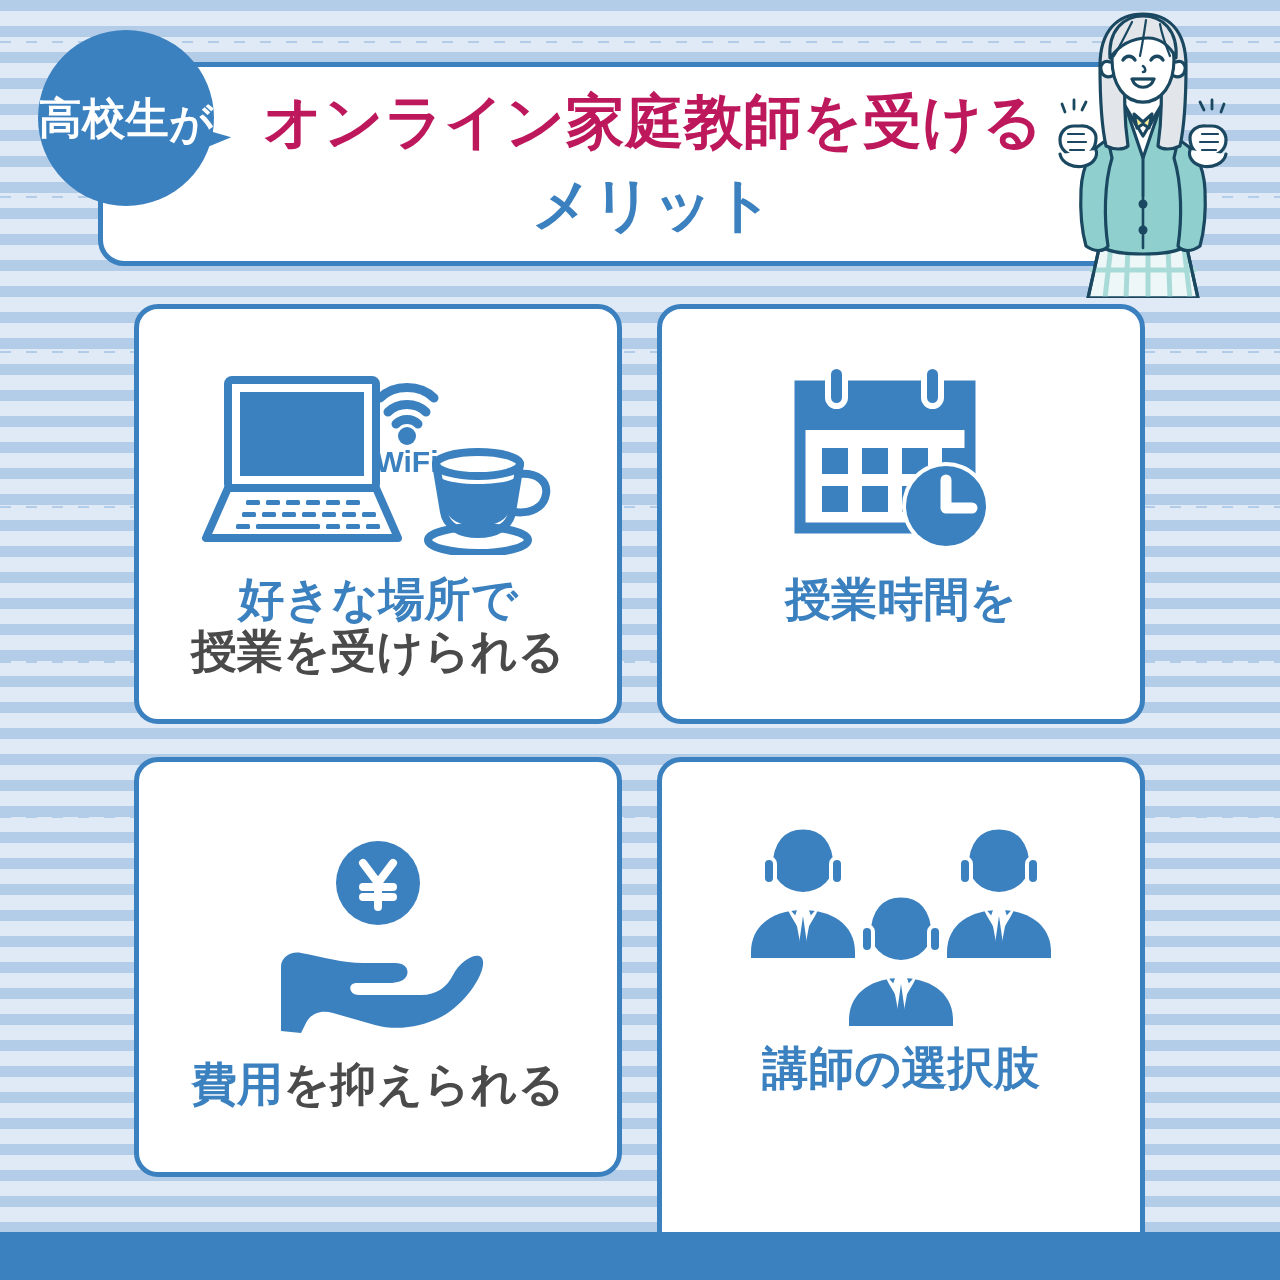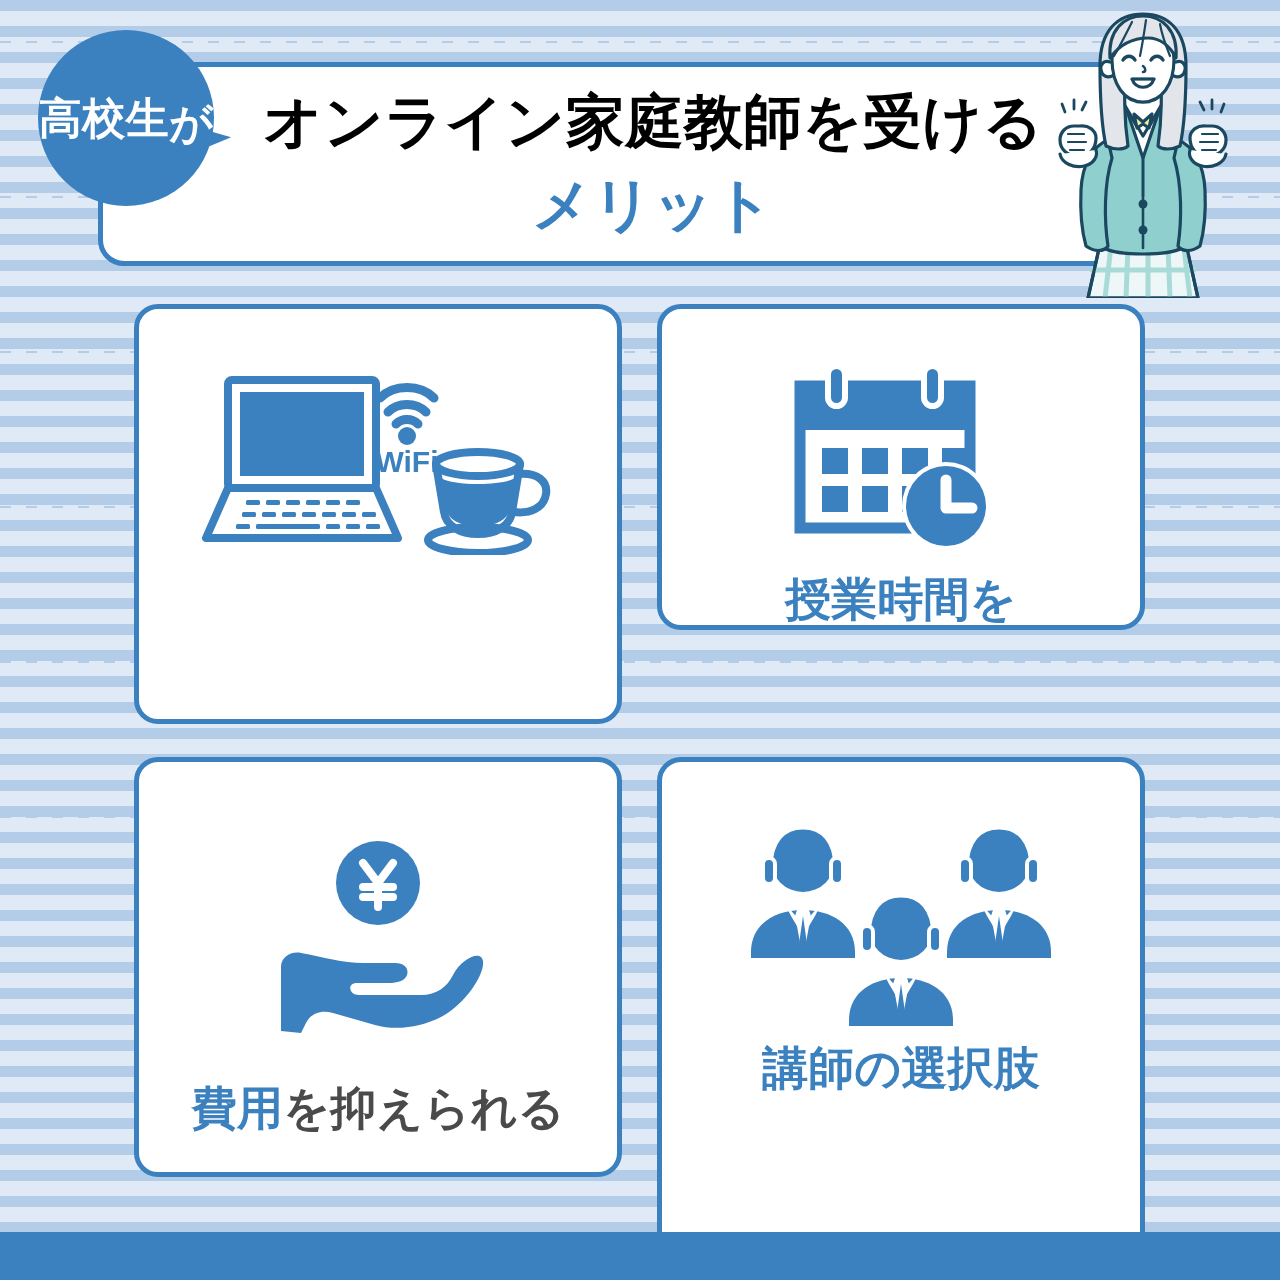--- a/index.html
+++ b/index.html
@@ -35,21 +35,21 @@
     border-radius:26px;
   }
   #header-title{
     position:absolute; left:98px; top:62px; width:1082px; height:204px;
     display:flex; flex-direction:column; align-items:center; justify-content:center;
     line-height:1.06;
     letter-spacing:.01em;
     pointer-events:none;
   }
   .t-line1{
-    font-size:59px; font-weight:bold; color:#000000;
+    font-size:59px; font-weight:bold; color:#be185d;
     white-space:nowrap;
     margin-left:28px;
   }
   .t-line2{
     font-size:59px; font-weight:bold; color:#3b80bf;
     white-space:nowrap;
     margin-top:20px; margin-left:28px;
   }
 
   
@@ -79,40 +79,40 @@
 
   
   .card{
     position:absolute;
     background:#ffffff;
     border:5px solid #3b80bf;
     border-radius:24px;
     display:flex; flex-direction:column; align-items:center;
   }
   #card-1{ left:134px; top:304px; width:488px; height:420px; }
-  #card-2{ left:657px; top:304px; width:488px; height:326px; }
+  #card-2{ left:657px; top:304px; width:488px; height:420px; }
   #card-3{ left:134px; top:757px; width:488px; height:420px; }
   #card-4{ left:657px; top:757px; width:488px; height:542px; }
 
   .card-icon{
     flex:0 0 auto;
     display:flex; align-items:center; justify-content:center;
   }
   #card-1 .card-icon{ margin-top:48px; height:200px; }
   #card-2 .card-icon{ margin-top:48px; height:200px; }
   #card-3 .card-icon{ margin-top:58px; height:230px; }
   #card-4 .card-icon{ margin-top:42px; height:230px; }
 
   .card-text{
     text-align:center; line-height:1.14; letter-spacing:.005em;
     font-weight:bold;
   }
   #card-1 .card-text{ margin-top:16px; }
   #card-2 .card-text{ margin-top:16px; }
-  #card-3 .card-text{ margin-top:32px; }
+  #card-3 .card-text{ margin-top:8px; }
   #card-4 .card-text{ margin-top:8px; }
 
   .ln{ display:block; white-space:nowrap; }
   .blue{ color:#3b80bf; }
   .dark{ color:#4a4a4a; }
   .fs46{ font-size:46px; }
 
   svg.icon{ display:block; }
 </style>
 </head>
@@ -258,20 +258,24 @@
       <g fill="none" stroke="#3b80bf" stroke-width="8" stroke-linejoin="round" stroke-linecap="round">
         <path d="M238 104 L246 152 C248 166 262 174 280 174 C298 174 312 166 314 152 L322 104"></path>
         <ellipse cx="280" cy="104" rx="42" ry="12"></ellipse>
         <path d="M320 114 C340 112 350 122 348 134 C346 148 332 154 316 152"></path>
         <ellipse cx="280" cy="180" rx="50" ry="13"></ellipse>
       </g>
       <path d="M243 118 C256 126 304 126 317 118 L312 148 C310 160 298 166 280 166
                C262 166 250 160 248 148 Z" fill="#3b80bf"></path>
     </svg>
   </div>
+  <div class="card-text">
+    <span class="ln blue fs46">好きな場所で</span>
+    <span class="ln dark fs46">授業を受けられる</span>
+  </div>
 </div>
 
 <div class="card" id="card-2">
   <div class="card-icon">
     <svg class="icon" width="215" height="190" viewBox="0 0 215 190" xmlns="http://www.w3.org/2000/svg">
 
       <path d="M6 24 H176 V166 H6 Z" fill="none" stroke="#3b80bf" stroke-width="11"></path>
       <rect x="6" y="24" width="170" height="44" fill="#3b80bf"></rect>
 
       <rect x="34" y="4" width="17" height="40" rx="8.5" fill="#3b80bf" stroke="#ffffff" stroke-width="6"></rect>

